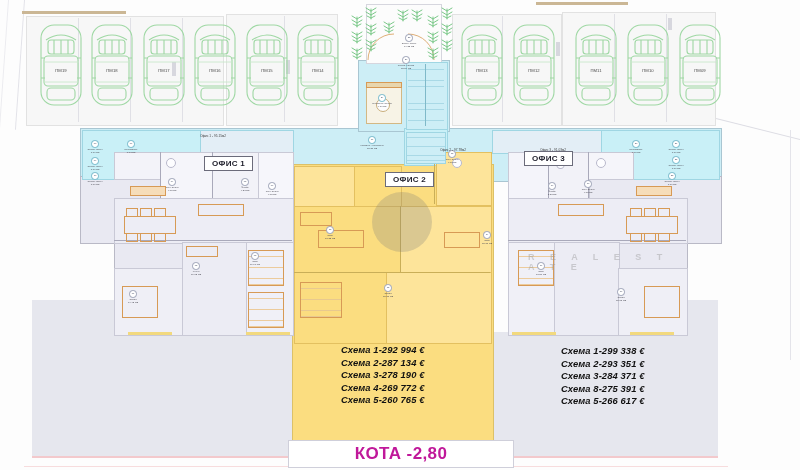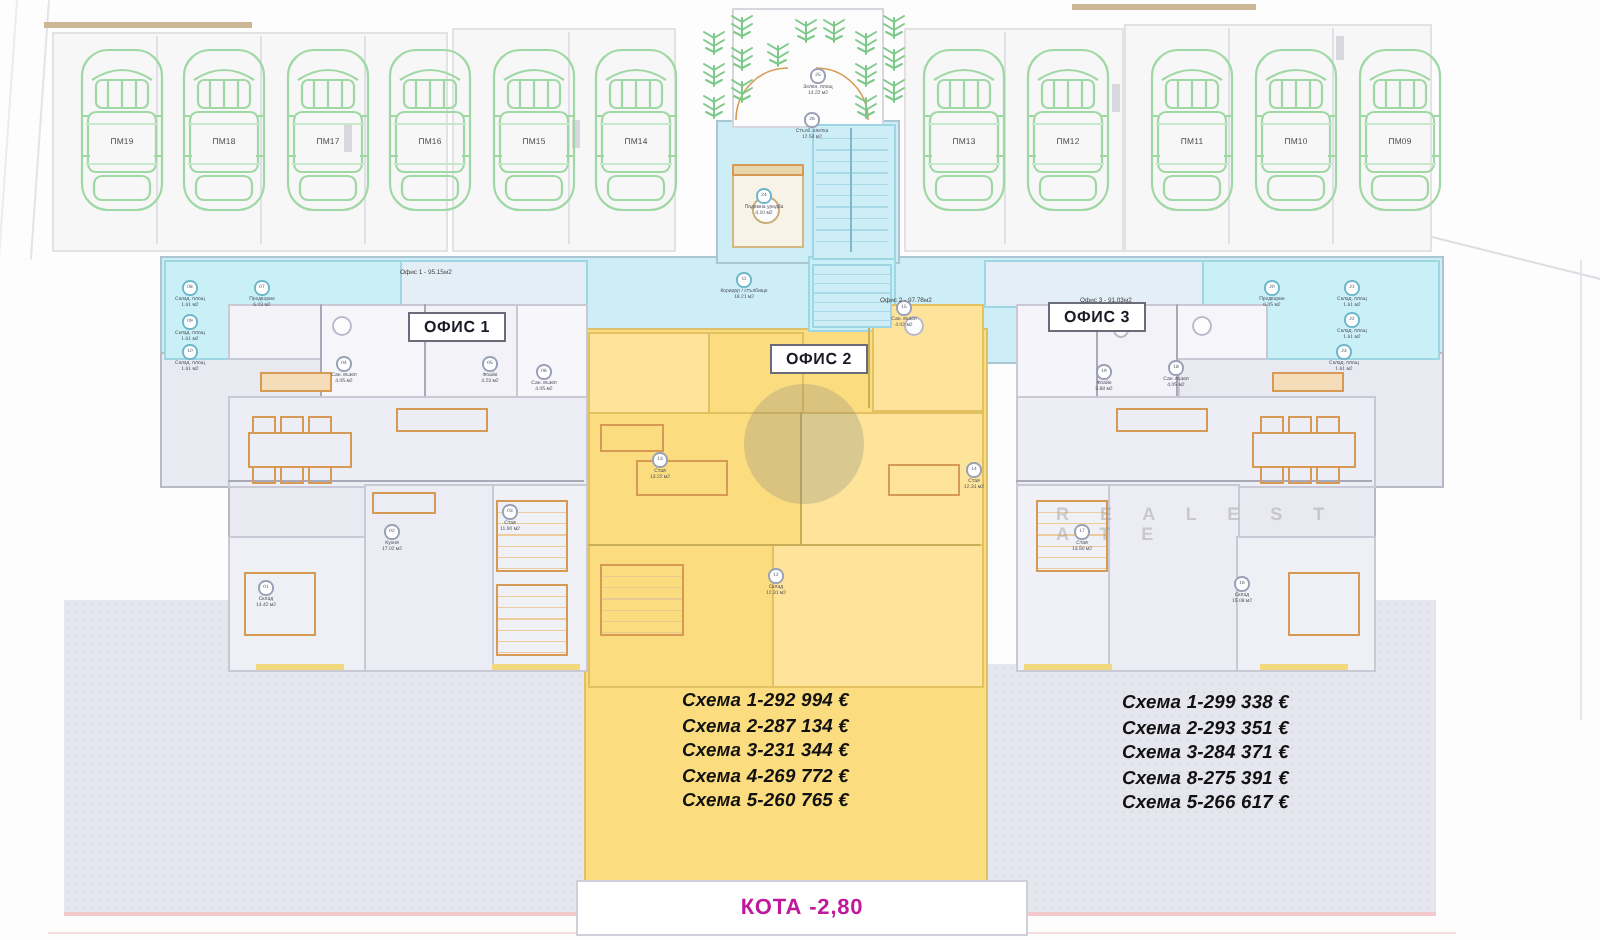--- a/index.html
+++ b/index.html
@@ -145,21 +145,21 @@
   
   .kota-wrap{
     position:absolute;
     left:288px;top:440px;width:224px;height:26px;
     border:1px solid #cfcfda;
     background:#ffffff;
     display:flex;align-items:center;justify-content:center;
   }
   .kota{
     color:#c0189a;
-    font-size:11px;
+    font-size:17px;
     font-weight:bold;
     letter-spacing:.4px;
   }
 
   
   .tree{position:absolute;}
 
   
   .wm{
     position:absolute;
@@ -686,21 +686,21 @@
   <div class="striplab" style="left:440px;top:148px;">Офис 2 - 97.78м2</div>
   <div class="striplab" style="left:540px;top:148px;">Офис 3 - 91.03м2</div>
 
   <div class="office-tag" style="left:204px;top:156px;">ОФИС 1</div>
   <div class="office-tag" style="left:385px;top:172px;">ОФИС 2</div>
   <div class="office-tag" style="left:524px;top:151px;">ОФИС 3</div>
 
   <div class="prices" id="prices-2" style="left:341px;top:344px;font-style:italic;">
       <div>Схема 1-292 994 €</div>
       <div>Схема 2-287 134 €</div>
-      <div>Схема 3-231 344 €</div>
+      <div>Схема 3-278 190 €</div>
       <div>Схема 4-269 772 €</div>
       <div>Схема 5-260 765 €</div>
     </div>
   <div class="prices" id="prices-3" style="left:521px;top:345px;margin-left:40px;">
       <div>Схема 1-299 338 €</div>
       <div>Схема 2-293 351 €</div>
       <div>Схема 3-284 371 €</div>
       <div>Схема 8-275 391 €</div>
       <div>Схема 5-266 617 €</div>
     </div>

